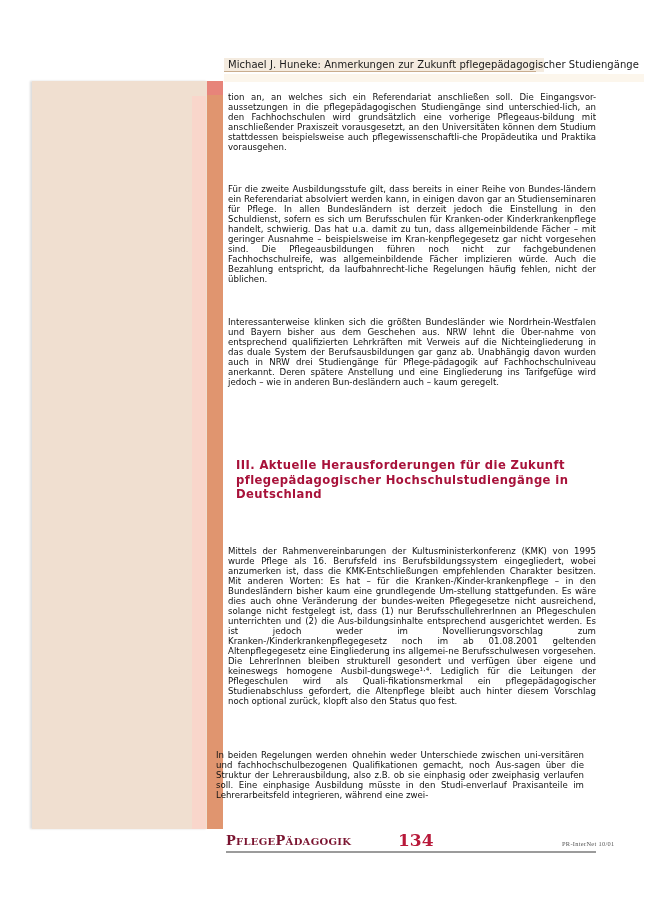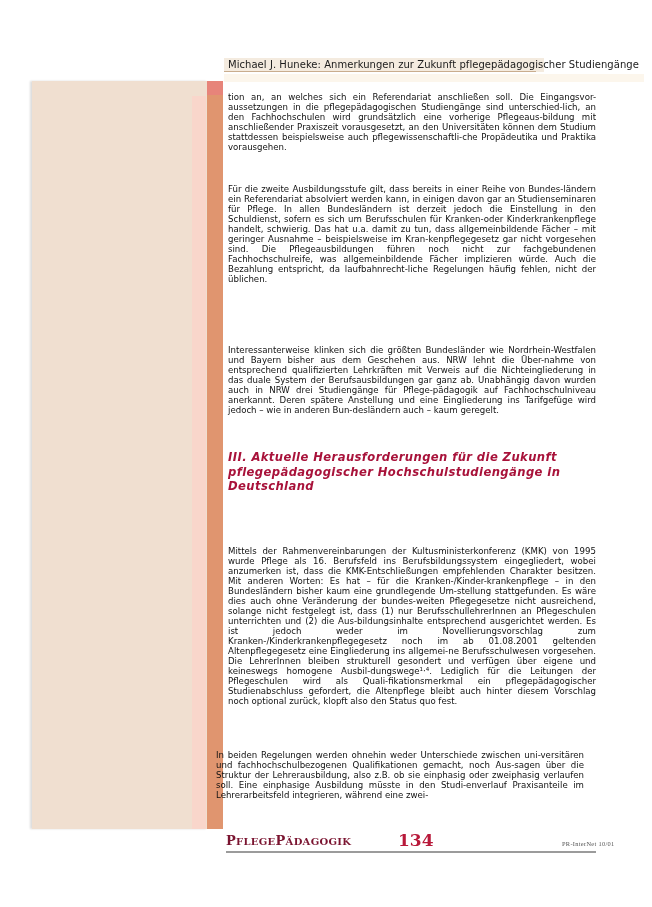--- a/index.html
+++ b/index.html
@@ -7,21 +7,21 @@
   .left-panel { position:absolute; left:32px; top:81px; width:176px; height:748px; background:#f0dfd0; box-shadow:-2px 0 2px #dddddd; }
   .left-panel-tint { position:absolute; left:192px; top:96px; width:14px; height:733px; background:#f9d6cb; }
   .accent-bar { position:absolute; left:207px; top:81px; width:16px; height:748px; background:#e0956f; }
   .accent-bar-top { position:absolute; left:207px; top:81px; width:16px; height:14px; background:#e7847a; }
   .header-bar { position:absolute; left:224px; top:58px; width:320px; height:14px; background:#f4ebdf; }
   .header-text { position:absolute; left:228px; top:59px; font-size:10px; color:#1a1a1a; white-space:nowrap; letter-spacing:0.05px; }
   .header-rule { position:absolute; left:224px; top:71px; width:312px; height:1px; background:#c9ad8e; }
   .header-cream { position:absolute; left:224px; top:74px; width:420px; height:8px; background:#fcf6ec; }
   .p1 { position:absolute; left:228px; top:83px; width:368px; }
   .p2 { position:absolute; left:228px; top:175px; width:368px; }
-  .p3 { position:absolute; left:228px; top:336px; width:368px; }
+  .p3 { position:absolute; left:228px; top:308px; width:368px; }
   .heading { position:absolute; left:228px; top:450px; width:368px; font-size:11.6px; line-height:14.5px; font-weight:bold; color:#a8123a; letter-spacing:0.4px; }
   .p4 { position:absolute; left:228px; top:517px; width:368px;margin-top:29px; }
   .p5 { position:absolute; left:216px; top:741px; width:368px; }
   .para { font-size:8.6px; line-height:10px; color:#111; text-align:justify; }
   .footer-logo { position:absolute; left:226px; top:833px; font-family:"DejaVu Serif", serif; font-weight:bold; color:#7a1430; font-size:13px; letter-spacing:0.3px; white-space:nowrap;text-align:center; }
   .footer-logo .small { font-size:10px; }
   .footer-page { position:absolute; left:398px; top:830px; font-family:"DejaVu Serif", serif; font-weight:bold; color:#b8193a; font-size:17px; }
   .footer-issue { position:absolute; left:547px; top:840px; font-size:6.4px; color:#555; letter-spacing:0.3px; font-family:Liberation Serif, serif;margin-left:15px; }
   .footer-rule { position:absolute; left:226px; top:851px; width:370px; height:2px; background:#9b9b9b; }
 </style>
@@ -35,21 +35,21 @@
 
 <div class="header-bar"></div>
 <div class="header-text">Michael J. Huneke: Anmerkungen zur Zukunft pflegepädagogischer Studiengänge</div>
 <div class="header-rule"></div>
 <div class="header-cream"></div>
 
 <p class="para p1">tion an, an welches sich ein Referendariat anschließen soll. Die Eingangsvor-aussetzungen in die pflegepädagogischen Studiengänge sind unterschied-lich, an den Fachhochschulen wird grundsätzlich eine vorherige Pflegeaus-bildung mit anschließender Praxiszeit vorausgesetzt, an den Universitäten können dem Studium stattdessen beispielsweise auch pflegewissenschaftli-che Propädeutika und Praktika vorausgehen.</p>
 <p class="para p2">Für die zweite Ausbildungsstufe gilt, dass bereits in einer Reihe von Bundes-ländern ein Referendariat absolviert werden kann, in einigen davon gar an Studienseminaren für Pflege. In allen Bundesländern ist derzeit jedoch die Einstellung in den Schuldienst, sofern es sich um Berufsschulen für Kranken-oder Kinderkrankenpflege handelt, schwierig. Das hat u.a. damit zu tun, dass allgemeinbildende Fächer – mit geringer Ausnahme – beispielsweise im Kran-kenpflegegesetz gar nicht vorgesehen sind. Die Pflegeausbildungen führen noch nicht zur fachgebundenen Fachhochschulreife, was allgemeinbildende Fächer implizieren würde. Auch die Bezahlung entspricht, da laufbahnrecht-liche Regelungen häufig fehlen, nicht der üblichen.</p>
 <p class="para p3">Interessanterweise klinken sich die größten Bundesländer wie Nordrhein-Westfalen und Bayern bisher aus dem Geschehen aus. NRW lehnt die Über-nahme von entsprechend qualifizierten Lehrkräften mit Verweis auf die Nichteingliederung in das duale System der Berufsausbildungen gar ganz ab. Unabhängig davon wurden auch in NRW drei Studiengänge für Pflege-pädagogik auf Fachhochschulniveau anerkannt. Deren spätere Anstellung und eine Eingliederung ins Tarifgefüge wird jedoch – wie in anderen Bun-desländern auch – kaum geregelt.</p>
 
-<h2 class="heading" style="margin:0;font-style:italic;">III.  Aktuelle Herausforderungen für die Zukunft pflegepädagogischer Hochschulstudiengänge in Deutschland</h2>
+<h2 class="heading" style="margin:8px;">III.  Aktuelle Herausforderungen für die Zukunft pflegepädagogischer Hochschulstudiengänge in Deutschland</h2>
 
 <p class="para p4">Mittels der Rahmenvereinbarungen der Kultusministerkonferenz (KMK) von 1995 wurde Pflege als 16. Berufsfeld ins Berufsbildungssystem eingegliedert, wobei anzumerken ist, dass die KMK-Entschließungen empfehlenden Charakter besitzen. Mit anderen Worten: Es hat – für die Kranken-/Kinder-krankenpflege – in den Bundesländern bisher kaum eine grundlegende Um-stellung stattgefunden. Es wäre dies auch ohne Veränderung der bundes-weiten Pflegegesetze nicht ausreichend, solange nicht festgelegt ist, dass (1) nur BerufsschullehrerInnen an Pflegeschulen unterrichten und (2) die Aus-bildungsinhalte entsprechend ausgerichtet werden. Es ist jedoch weder im Novellierungsvorschlag zum Kranken-/Kinderkrankenpflegegesetz noch im ab 01.08.2001 geltenden Altenpflegegesetz eine Eingliederung ins allgemei-ne Berufsschulwesen vorgesehen. Die LehrerInnen bleiben strukturell gesondert und verfügen über eigene und keineswegs homogene Ausbil-dungswege¹·⁴. Lediglich für die Leitungen der Pflegeschulen wird als Quali-fikationsmerkmal ein pflegepädagogischer Studienabschluss gefordert, die Altenpflege bleibt auch hinter diesem Vorschlag noch optional zurück, klopft also den Status quo fest.</p>
 <p class="para p5">In beiden Regelungen werden ohnehin weder Unterschiede zwischen uni-versitären und fachhochschulbezogenen Qualifikationen gemacht, noch Aus-sagen über die Struktur der Lehrerausbildung, also z.B. ob sie einphasig oder zweiphasig verlaufen soll. Eine einphasige Ausbildung müsste in den Studi-enverlauf Praxisanteile im Lehrerarbeitsfeld integrieren, während eine zwei-</p>
 
 <div class="footer-logo"><span>P</span><span class="small">FLEGE</span><span>P</span><span class="small">ÄDAGOGIK</span></div>
 <div class="footer-page">134</div>
 <div class="footer-issue">PR-InterNet 10/01</div>
 <div class="footer-rule"></div>
 
 </body></html>

